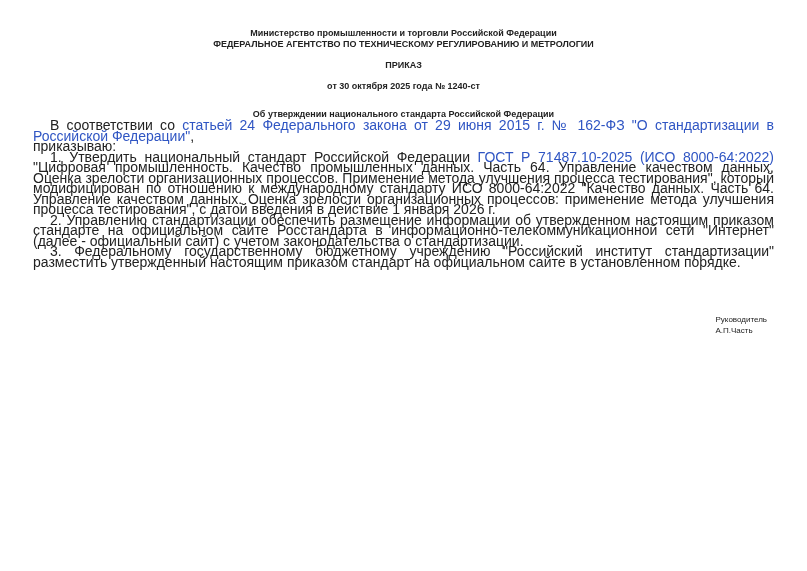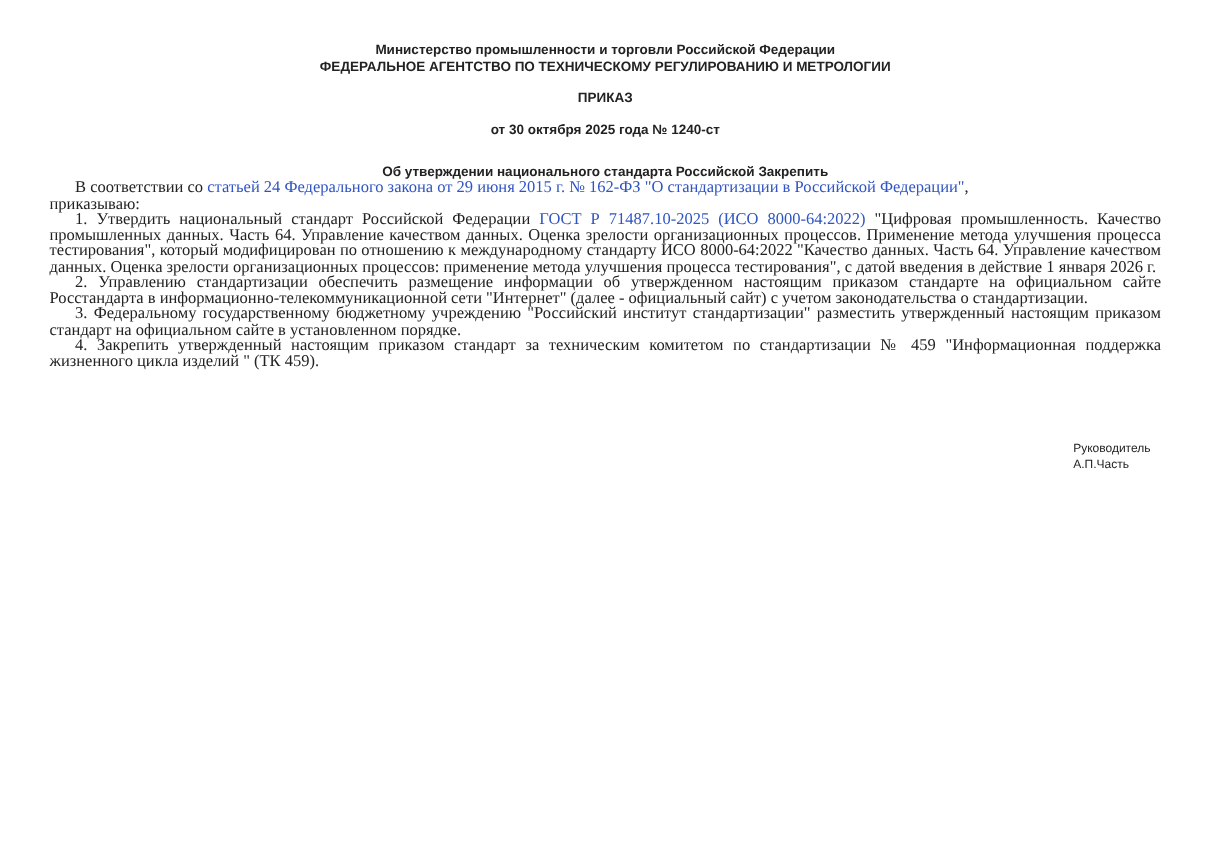--- a/index.html
+++ b/index.html
@@ -23,24 +23,23 @@
     text-align: center;
     font-weight: bold;
     font-size: 9px;
     line-height: 11px;
   }
   .doc-header .doc-type { margin-top: 10px; }
   .doc-header .doc-date { margin-top: 10px; }
   .doc-header .doc-subject { margin-top: 17px; }
   
   .doc-body {
-    font-size: 11px;
+    font-size: 14px;
     line-height: 10.5px;
     text-align: justify;
-    font-family: Liberation Serif, serif;
   }
   .doc-body p { margin: 0; }
   .p-indent { text-indent: 17px; }
   .p-intro   { margin-top: 30px; }
   .p-order   { margin-top: 12px; text-align: left; }
   .p-item1   { margin-top: 1px; }
   .p-introduced { margin-top: 10px; }
   .p-item2   { margin-top: 11px; }
   .p-item3   { margin-top: 14px; }
   .p-item4   { margin-top: 11px; }
@@ -62,37 +61,36 @@
 </head>
 <body>
 
 <div class="page">
 
   <div class="doc-header">
     <div>Министерство промышленности и торговли Российской Федерации</div>
     <div>ФЕДЕРАЛЬНОЕ АГЕНТСТВО ПО ТЕХНИЧЕСКОМУ РЕГУЛИРОВАНИЮ И МЕТРОЛОГИИ</div>
     <div class="doc-type">ПРИКАЗ</div>
     <div class="doc-date">от 30 октября 2025 года № 1240-ст</div>
-    <div class="doc-subject">Об утверждении национального стандарта Российской Закрепить</div>
+    <div class="doc-subject">Об утверждении национального стандарта Российской Федерации</div>
   </div>
 
   <div class="doc-body">
 
     <p class="p-intro p-indent"><span>В соответствии со </span><a class="doc-link">статьей 24 Федерального закона от 29 июня 2015 г. № 162-ФЗ "О стандартизации в Российской Федерации"</a><span>,</span></p>
 
     <p class="p-order">приказываю:</p>
 
     <p class="p-item1 p-indent"><span>1. Утвердить национальный стандарт Российской Федерации </span><a class="doc-link">ГОСТ Р 71487.10-2025 (ИСО 8000-64:2022)</a><span> "Цифровая промышленность. Качество промышленных данных. Часть 64. Управление качеством данных. Оценка зрелости организационных процессов. Применение метода улучшения процесса тестирования", который модифицирован по отношению к международному стандарту ИСО 8000-64:2022 "Качество данных. Часть 64. Управление качеством данных. Оценка зрелости организационных процессов: применение метода улучшения процесса тестирования", с датой введения в действие 1 января 2026 г.</span></p>
 
 
     <p class="p-item2 p-indent">2. Управлению стандартизации обеспечить размещение информации об утвержденном настоящим приказом стандарте на официальном сайте Росстандарта в информационно-телекоммуникационной сети "Интернет" (далее - официальный сайт) с учетом законодательства о стандартизации.</p>
 
     <p class="p-item3 p-indent">3. Федеральному государственному бюджетному учреждению "Российский институт стандартизации" разместить утвержденный настоящим приказом стандарт на официальном сайте в установленном порядке.</p>
 
-    <p class="p-item4 p-indent">4. Закрепить утвержденный настоящим приказом стандарт за техническим комитетом по стандартизации № 459 "Информационная поддержка жизненного цикла изделий " (ТК 459).</p>
 
   </div>
 
   <div class="signature">
     <div>Руководитель</div>
     <div>А.П.Часть</div>
   </div>
 
 </div>
 

